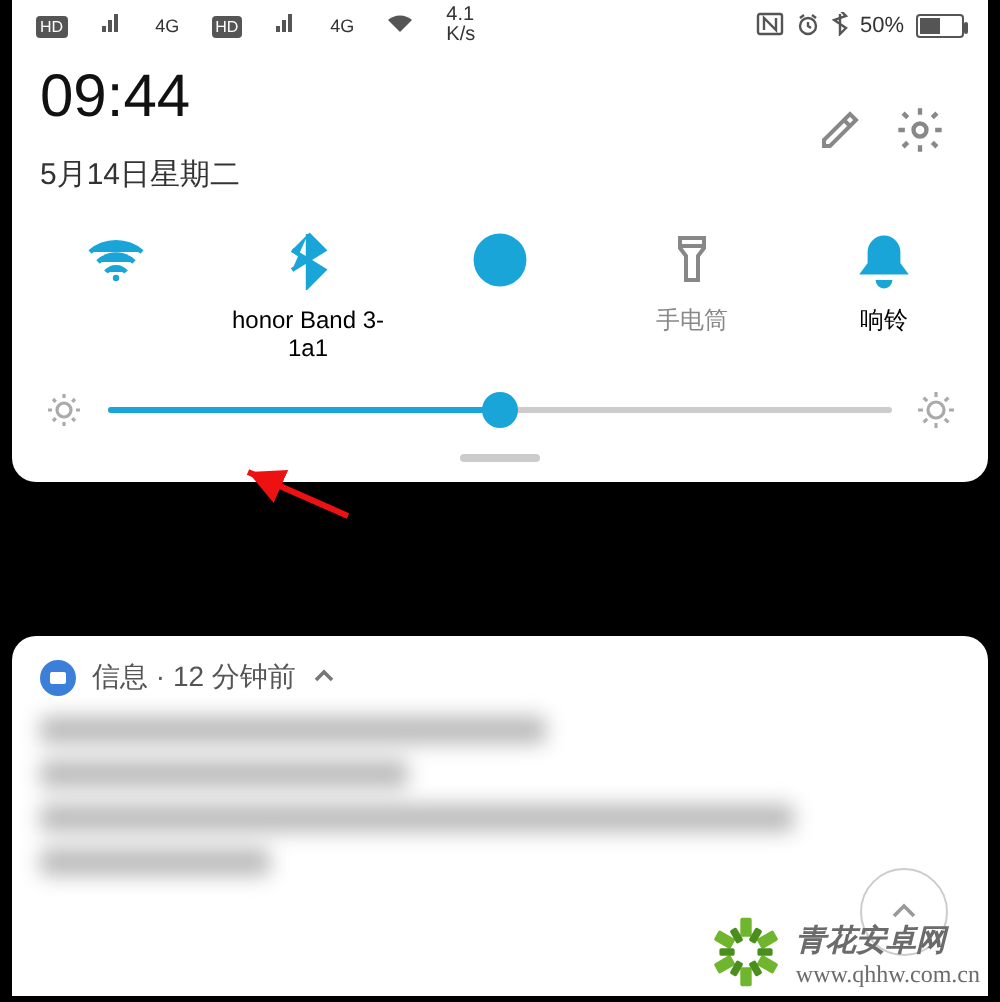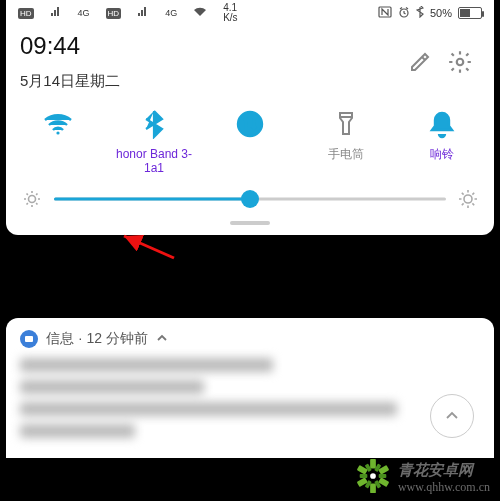--- a/index.html
+++ b/index.html
@@ -33,37 +33,37 @@
   .battery-shell {
     width: 24px; height: 12px; border: 1px solid #555; border-radius: 2px; position: relative; display:inline-block;
   }
   .battery-shell::after { content:""; position:absolute; right:-3px; top:3px; width:2px; height:6px; background:#555; border-radius:1px; }
   .battery-fill { position:absolute; left:1px; top:1px; height:8px; background:#555; }
   .header-row {
     display:flex; align-items:center;
     padding: 6px 14px 8px 14px;
   }
   .clock-block { flex: 1; }
-  .time { font-size: 24px; font-weight: 500; color:#111; }
+  .time { font-size: 30px; font-weight: 500; color:#111; }
   .date { font-size: 15px; color:#333; margin-top:12px; }
   .hdr-icon {
     width: 40px; height: 40px; display:flex; align-items:center; justify-content:center;
     color:#777;
   }
   .toggles {
     display:flex; text-align:center;
     padding: 8px 4px 2px 4px;
   }
   .toggle {
     flex:1; display:flex; flex-direction:column; align-items:center;
     font-size: 12px;
     gap:6px;
   }
   .toggle .ticon { width:34px; height:34px; display:flex; align-items:center; justify-content:center; }
-  .toggle.active { color:#6d28d9; }
+  .toggle.active { color:#000000; }
   .toggle.active .ticon svg { stroke:#1aa5d8; fill:#1aa5d8; }
   .toggle.inactive { color:#888; }
   .toggle.inactive .ticon svg { stroke:#888; }
   .toggle .lbl { min-height: 28px; line-height:14px; }
   .wifi-lbl { position:relative; }
   .wifi-lbl .mask {
     position:absolute; left:-24px; top:-2px; width:76px; height:30px;
     background:#fff;
   }
   .slider-row {
@@ -84,21 +84,21 @@
   .thumb {
     position:absolute; top:50%; width:18px; height:18px; background:#1aa5d8; border-radius:50%; transform:translate(-50%,-50%);
   }
   .grab {
     width:40px; height:4px; background:#ccc; border-radius:2px; margin: 4px auto 6px auto;
   }
   .notif-card {
     position:absolute; left:6px; right:6px; top: 318px;
     background:#fff; border-radius:12px 12px 0 0;
     padding: 12px 14px;
-    height: 140px;
+    height: 180px;
   }
   .notif-head {
     display:flex; align-items:center; gap:8px; font-size:14px; color:#555;
   }
   .msg-dot {
     width:18px; height:18px; border-radius:50%; background:#3b7fd9; display:flex; align-items:center; justify-content:center;
   }
   .msg-dot::after{ content:""; width:8px; height:6px; background:#fff; border-radius:1px; }
   .notif-body {
     margin-top:10px;

